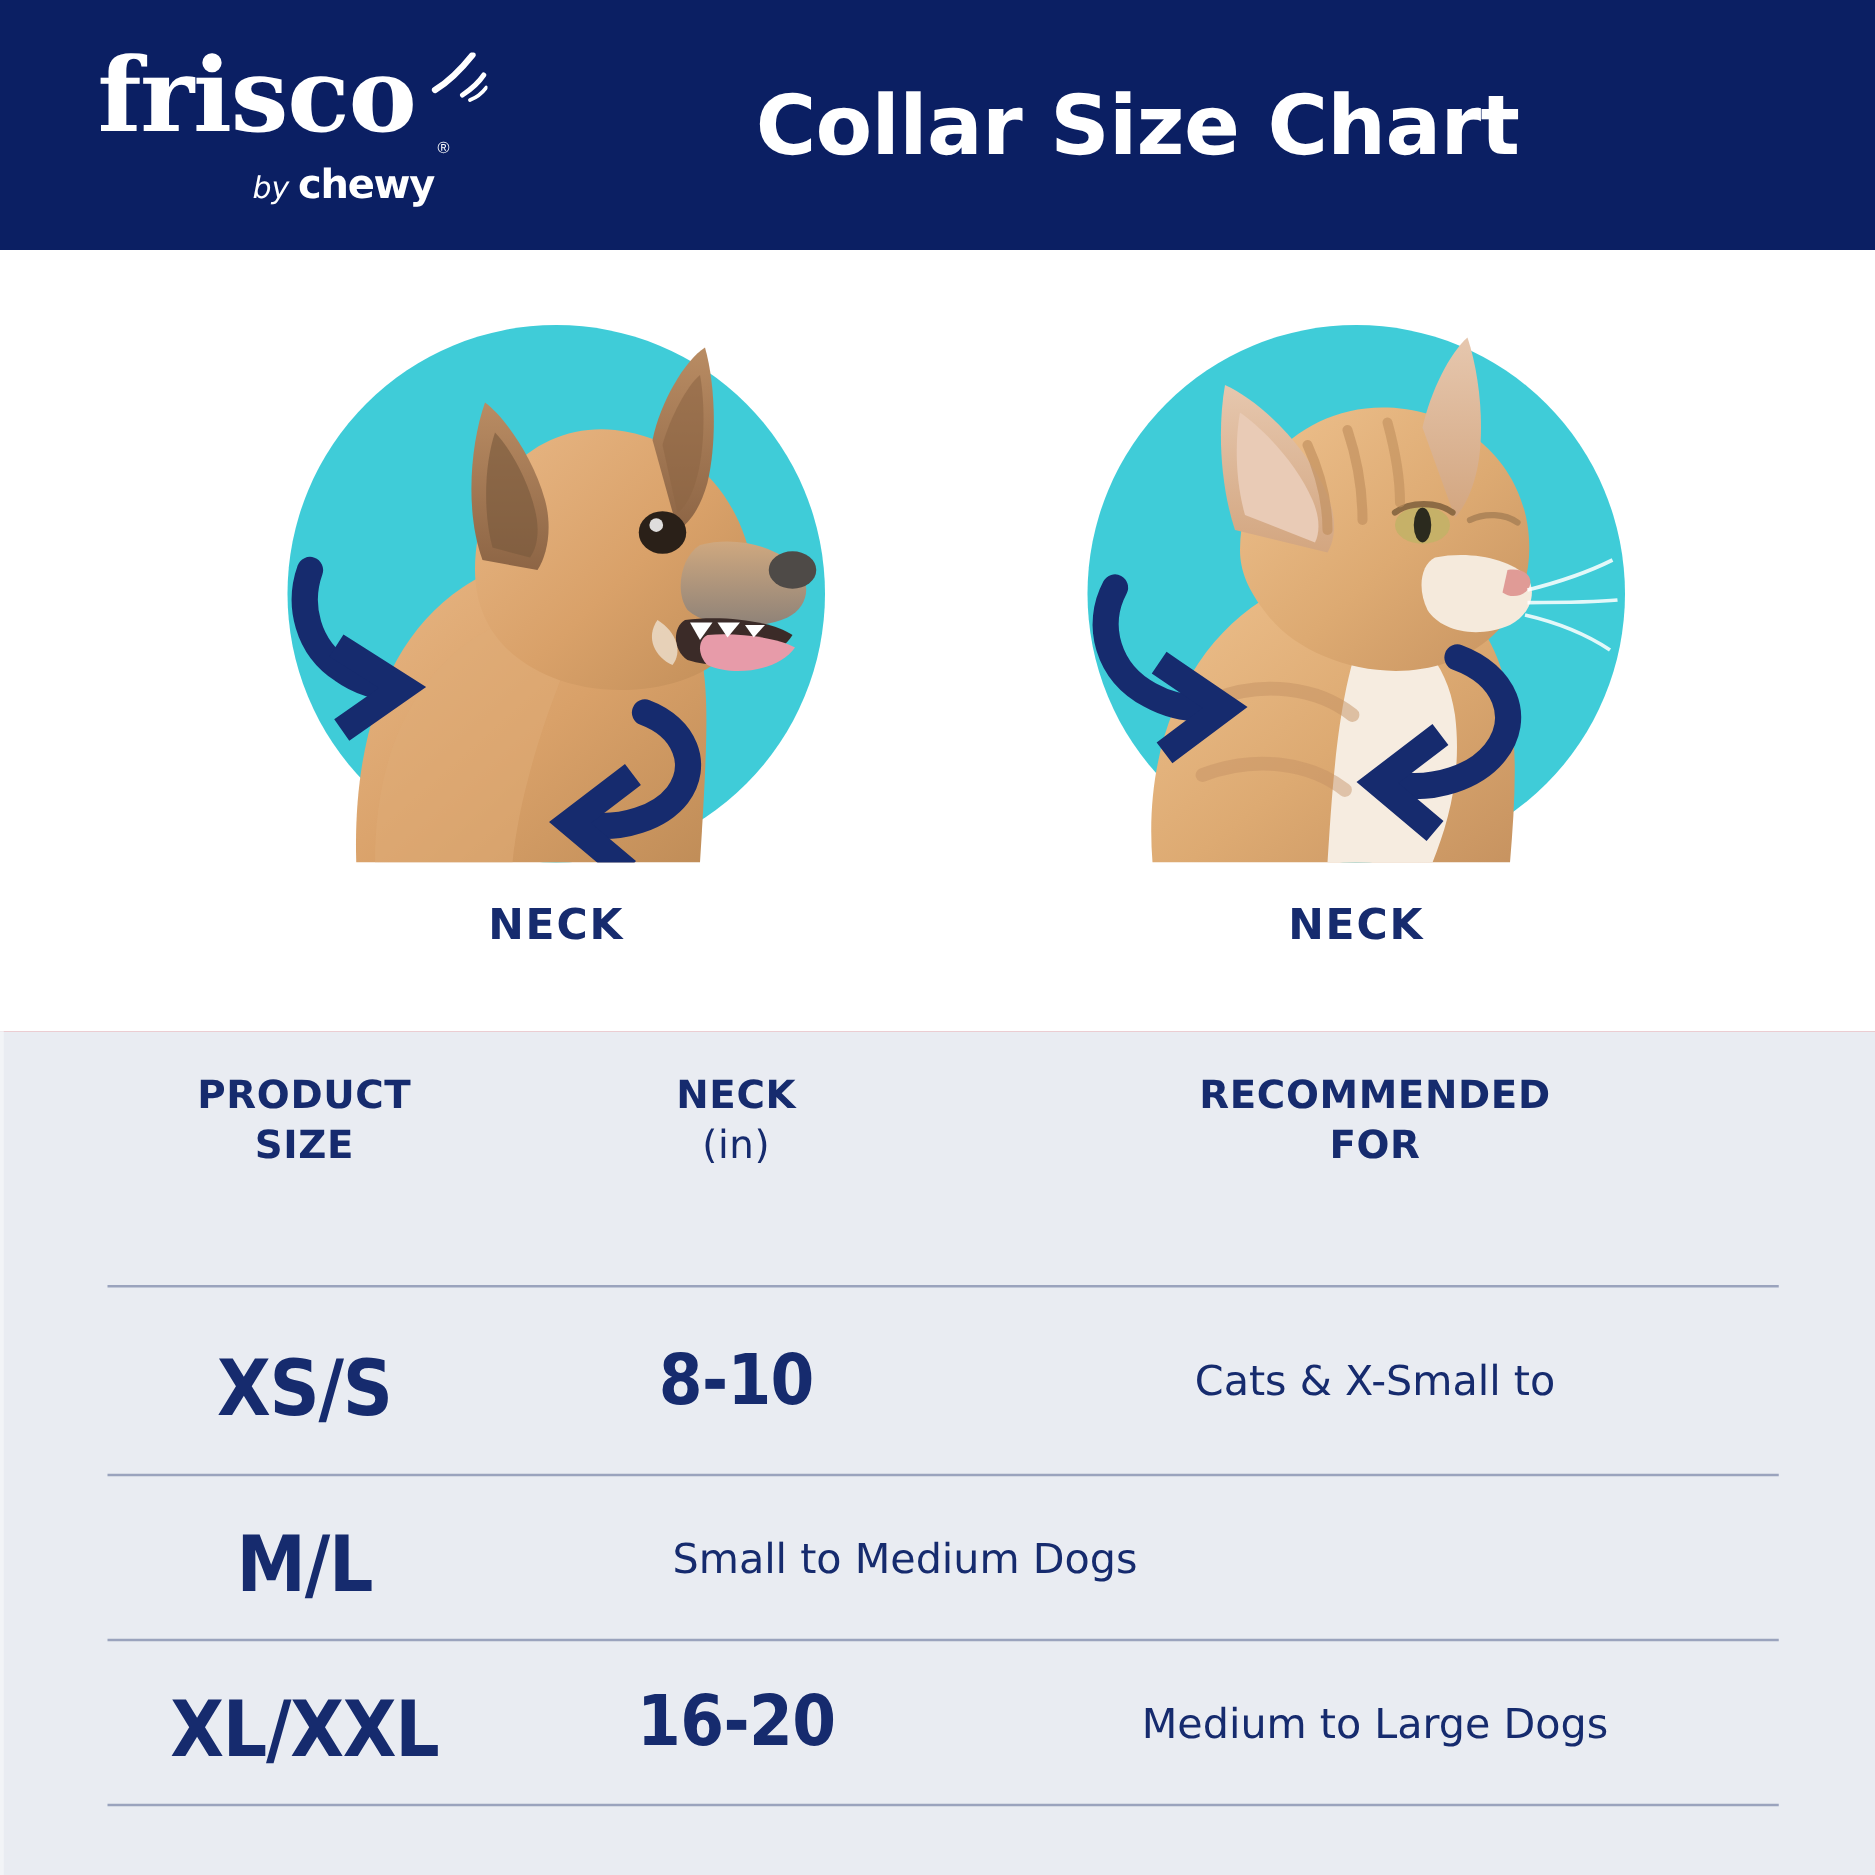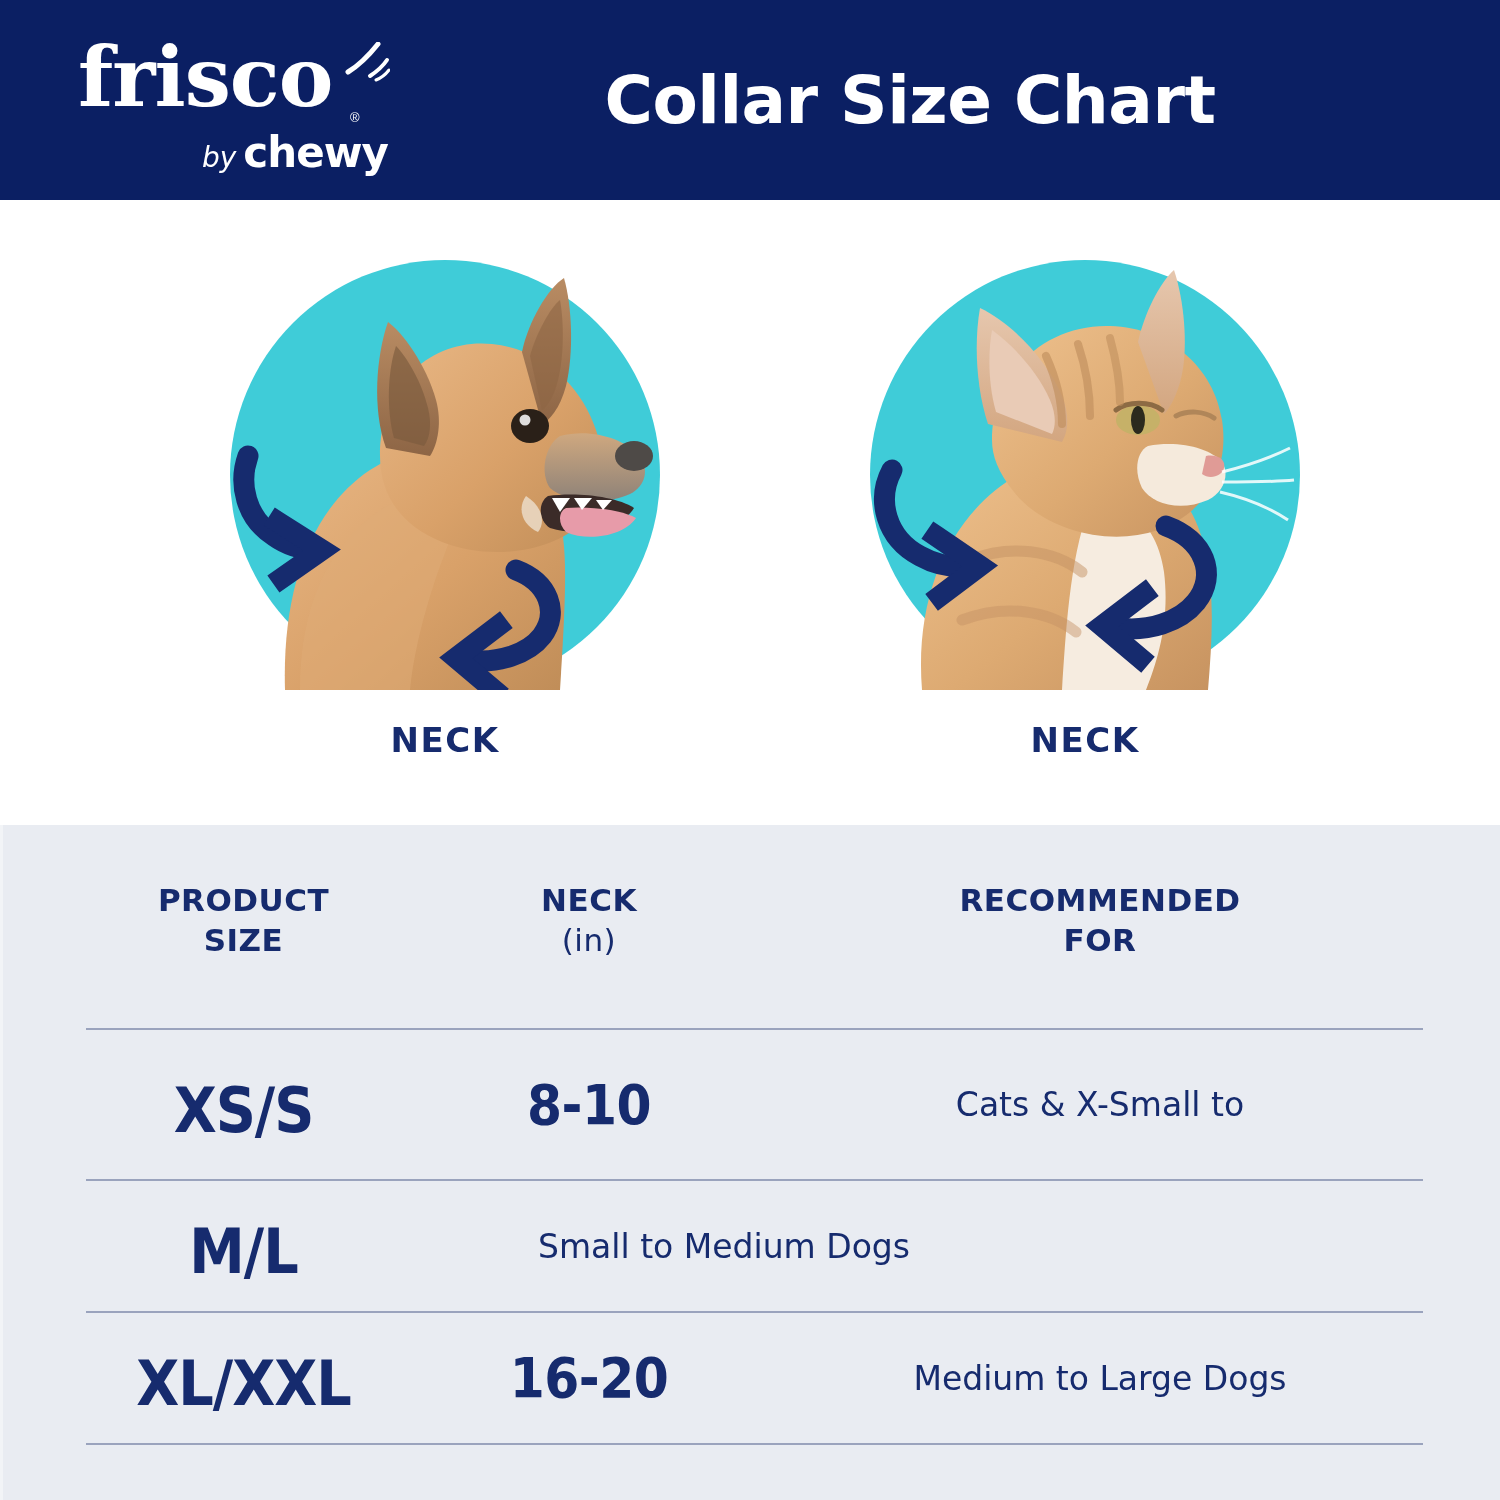--- a/index.html
+++ b/index.html
@@ -64,28 +64,28 @@
   .brand-sub {
     position: absolute;
     left: 124px;
     top: 92px;
     display: flex;
     align-items: baseline;
     gap: 7px;
   }
   .brand-by {
     font-family: "DejaVu Sans", sans-serif;
-    font-size: 28px;
+    font-size: 24px;
     font-style: italic;
     color: #ffffff;
   }
   .brand-chewy {
     font-family: "DejaVu Sans", sans-serif;
     font-weight: bold;
-    font-size: 42px;
+    font-size: 32px;
     color: #ffffff;
     letter-spacing: -1px;
   }
   .header-title {
     position: absolute;
     left: 400px;
     top: 0;
     width: 1100px;
     height: 200px;
     display: flex;
@@ -176,21 +176,21 @@
     align-items: center;
     box-sizing: border-box;
   }
   .t-col-size   { width: 315px; text-align: center; }
   .t-col-neck   { width: 376px; text-align: center; }
   .t-col-rec    { width: 646px; text-align: center; }
 
   .t-head {
     height: 203px;
     align-items: flex-start;
-    padding-top: 55px;
+    padding-top: 31px;
   }
   .t-head .cell {
     font-family: "DejaVu Sans", sans-serif;
     font-weight: bold;
     font-size: 31px;
     line-height: 40px;
     letter-spacing: 0.5px;
     color: #162b6e;
   }
   .t-head .cell .sub {

